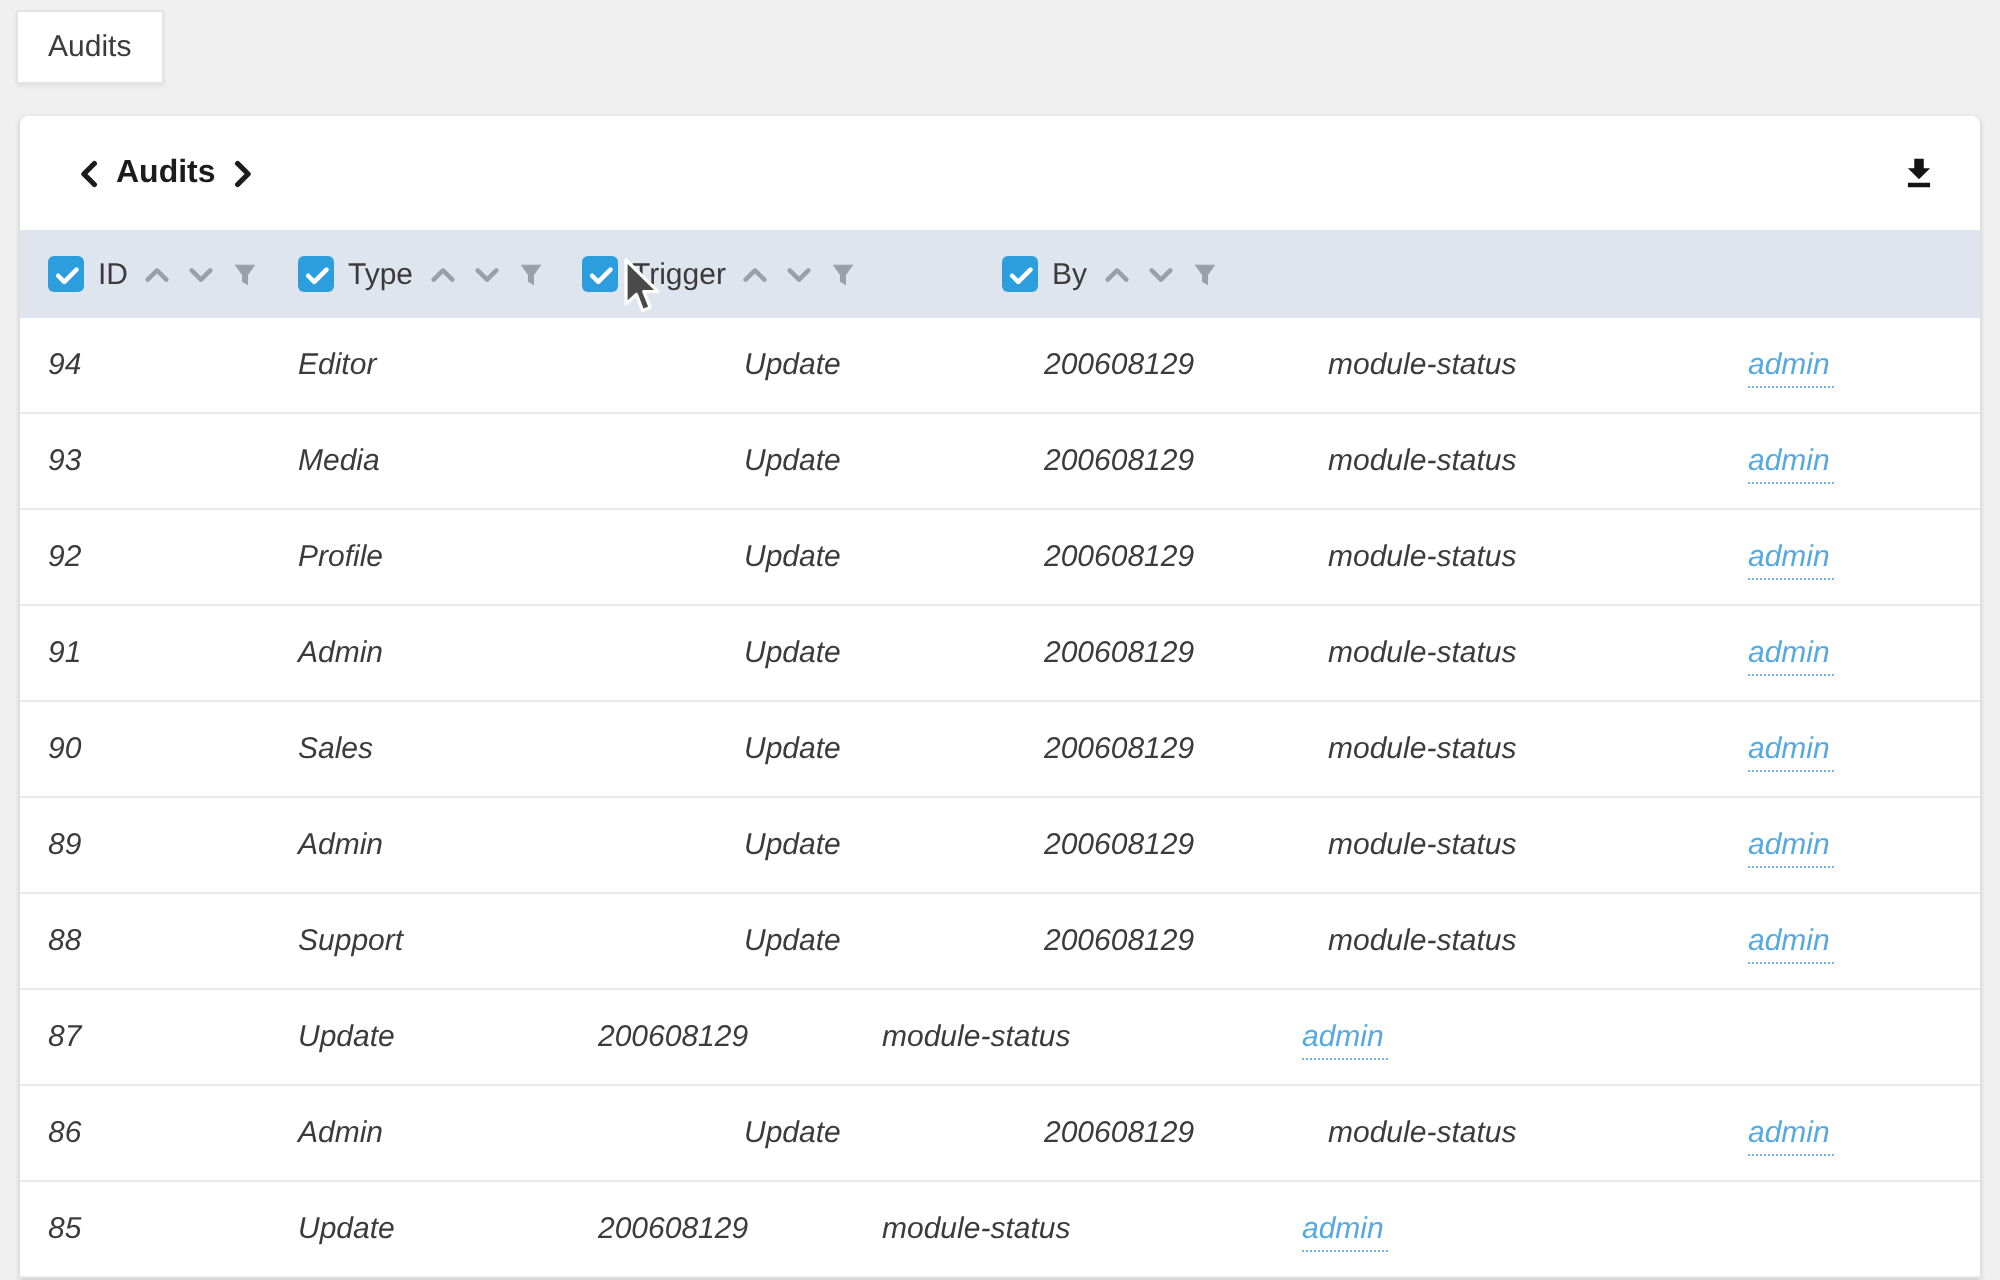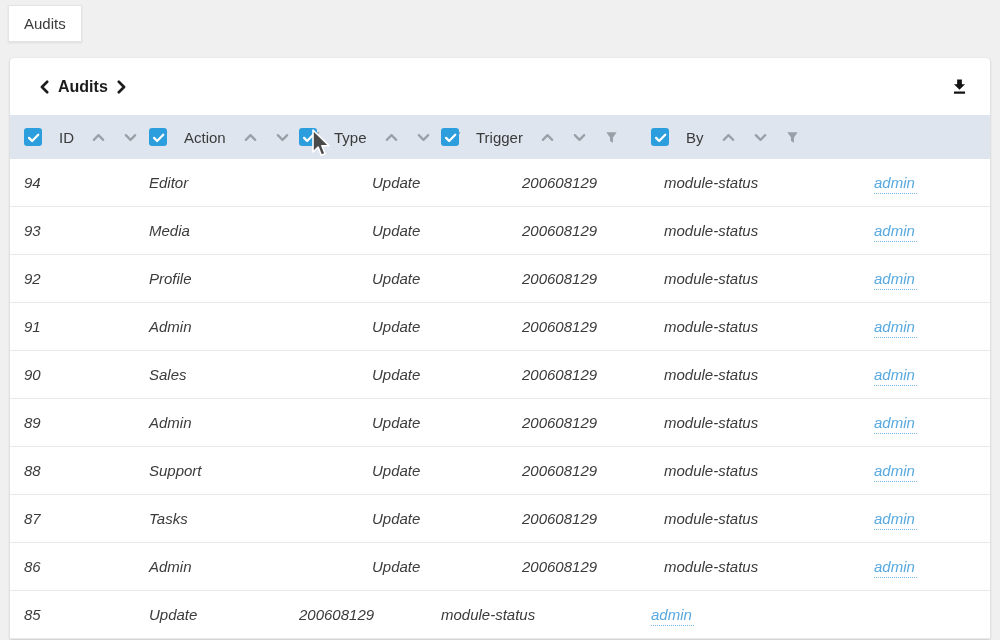--- a/index.html
+++ b/index.html
@@ -31,21 +31,21 @@
     font-size:16px; font-weight:bold; color:#1c1c1c; }
   .nav-chevron { width:14px; height:14px; display:inline-flex; cursor:pointer; }
   .dl-btn { width:22px; height:22px; display:inline-flex; align-items:center;
     justify-content:center; cursor:pointer; }
 
   
   .thead {
     height:44px; background:#dee5ee; display:flex; align-items:center;
     padding:0 14px;
   }
-  .th { display:flex; align-items:center; gap:17px; font-size:15px; color:#3b3b3b; }
+  .th { display:flex; align-items:center; gap:7px; font-size:15px; color:#3b3b3b; }
   .col-id{width:125px}.col-module{width:223px}.col-action{width:150px}
   .col-type{width:142px}.col-trigger{width:210px}.col-by{flex:1}
 
   .cb {
     width:18px; height:18px; border-radius:3px; background:#2d9edd;
     display:inline-flex; align-items:center; justify-content:center;
     flex:0 0 18px; cursor:pointer;
   }
   .icon-btn { display:inline-flex; cursor:pointer; }
 
@@ -123,43 +123,20 @@
           <svg viewBox="0 0 16 16" width="15" height="15">
             <use href="#chev-down"></use>
           </svg>
         </span>
       <span class="icon-btn">
           <svg viewBox="0 0 16 16" width="15" height="15">
             <use href="#funnel"></use>
           </svg>
         </span>
     </div>
-    <div class="th col-action">
-      <span class="cb">
-          <svg viewBox="0 0 16 16" width="14" height="14">
-            <use href="#check"></use>
-          </svg>
-        </span>
-      <span>Action</span>
-      <span class="icon-btn">
-          <svg viewBox="0 0 16 16" width="15" height="15">
-            <use href="#chev-up"></use>
-          </svg>
-        </span>
-      <span class="icon-btn">
-          <svg viewBox="0 0 16 16" width="15" height="15">
-            <use href="#chev-down"></use>
-          </svg>
-        </span>
-      <span class="icon-btn">
-          <svg viewBox="0 0 16 16" width="15" height="15">
-            <use href="#funnel"></use>
-          </svg>
-        </span>
-    </div>
     <div class="th col-type">
       <span class="cb">
           <svg viewBox="0 0 16 16" width="14" height="14">
             <use href="#check"></use>
           </svg>
         </span>
       <span>Type</span>
       <span class="icon-btn">
           <svg viewBox="0 0 16 16" width="15" height="15">
             <use href="#chev-up"></use>
@@ -276,21 +253,20 @@
       <div class="tr">
       <div class="td col-id">88</div>
       <div class="td col-module">Support</div>
       <div class="td col-action">Update</div>
       <div class="td col-type">200608129</div>
       <div class="td col-trigger">module-status</div>
       <div class="td col-by"><a class="by-link">admin</a></div>
     </div>
       <div class="tr">
       <div class="td col-id">87</div>
-      <div class="td col-module">Tasks</div>
       <div class="td col-action">Update</div>
       <div class="td col-type">200608129</div>
       <div class="td col-trigger">module-status</div>
       <div class="td col-by"><a class="by-link">admin</a></div>
     </div>
       <div class="tr">
       <div class="td col-id">86</div>
       <div class="td col-module">Admin</div>
       <div class="td col-action">Update</div>
       <div class="td col-type">200608129</div>

